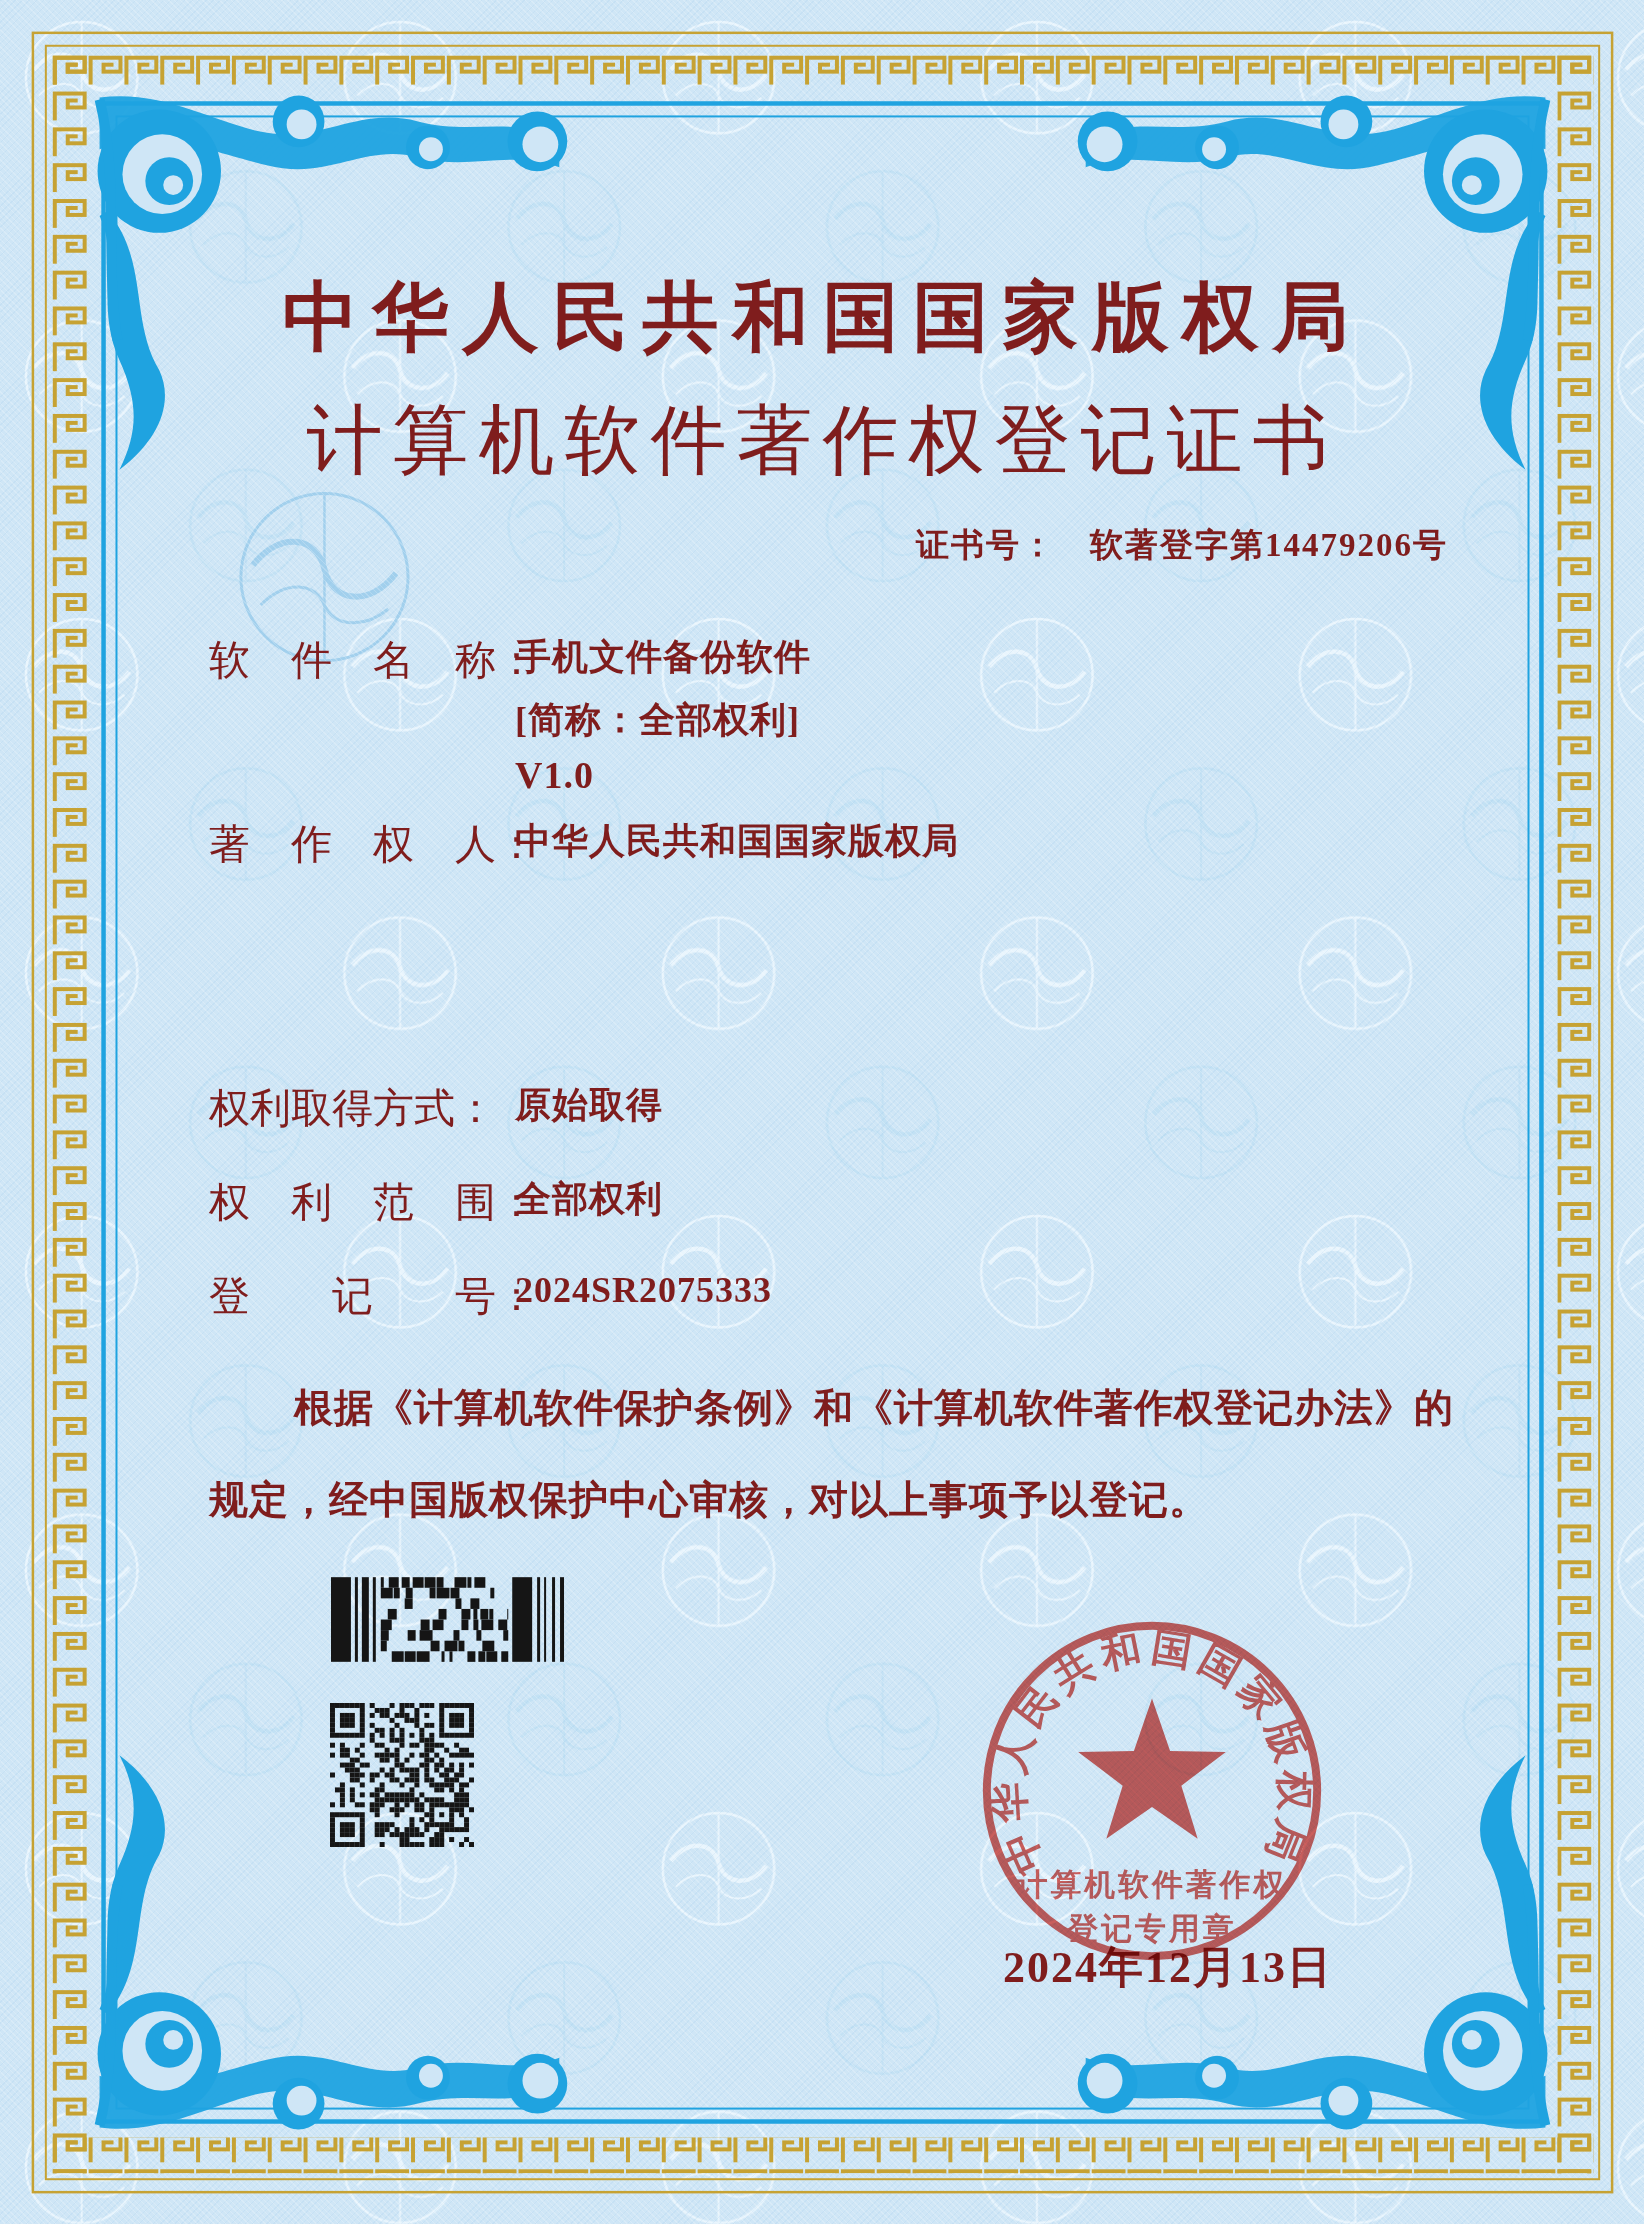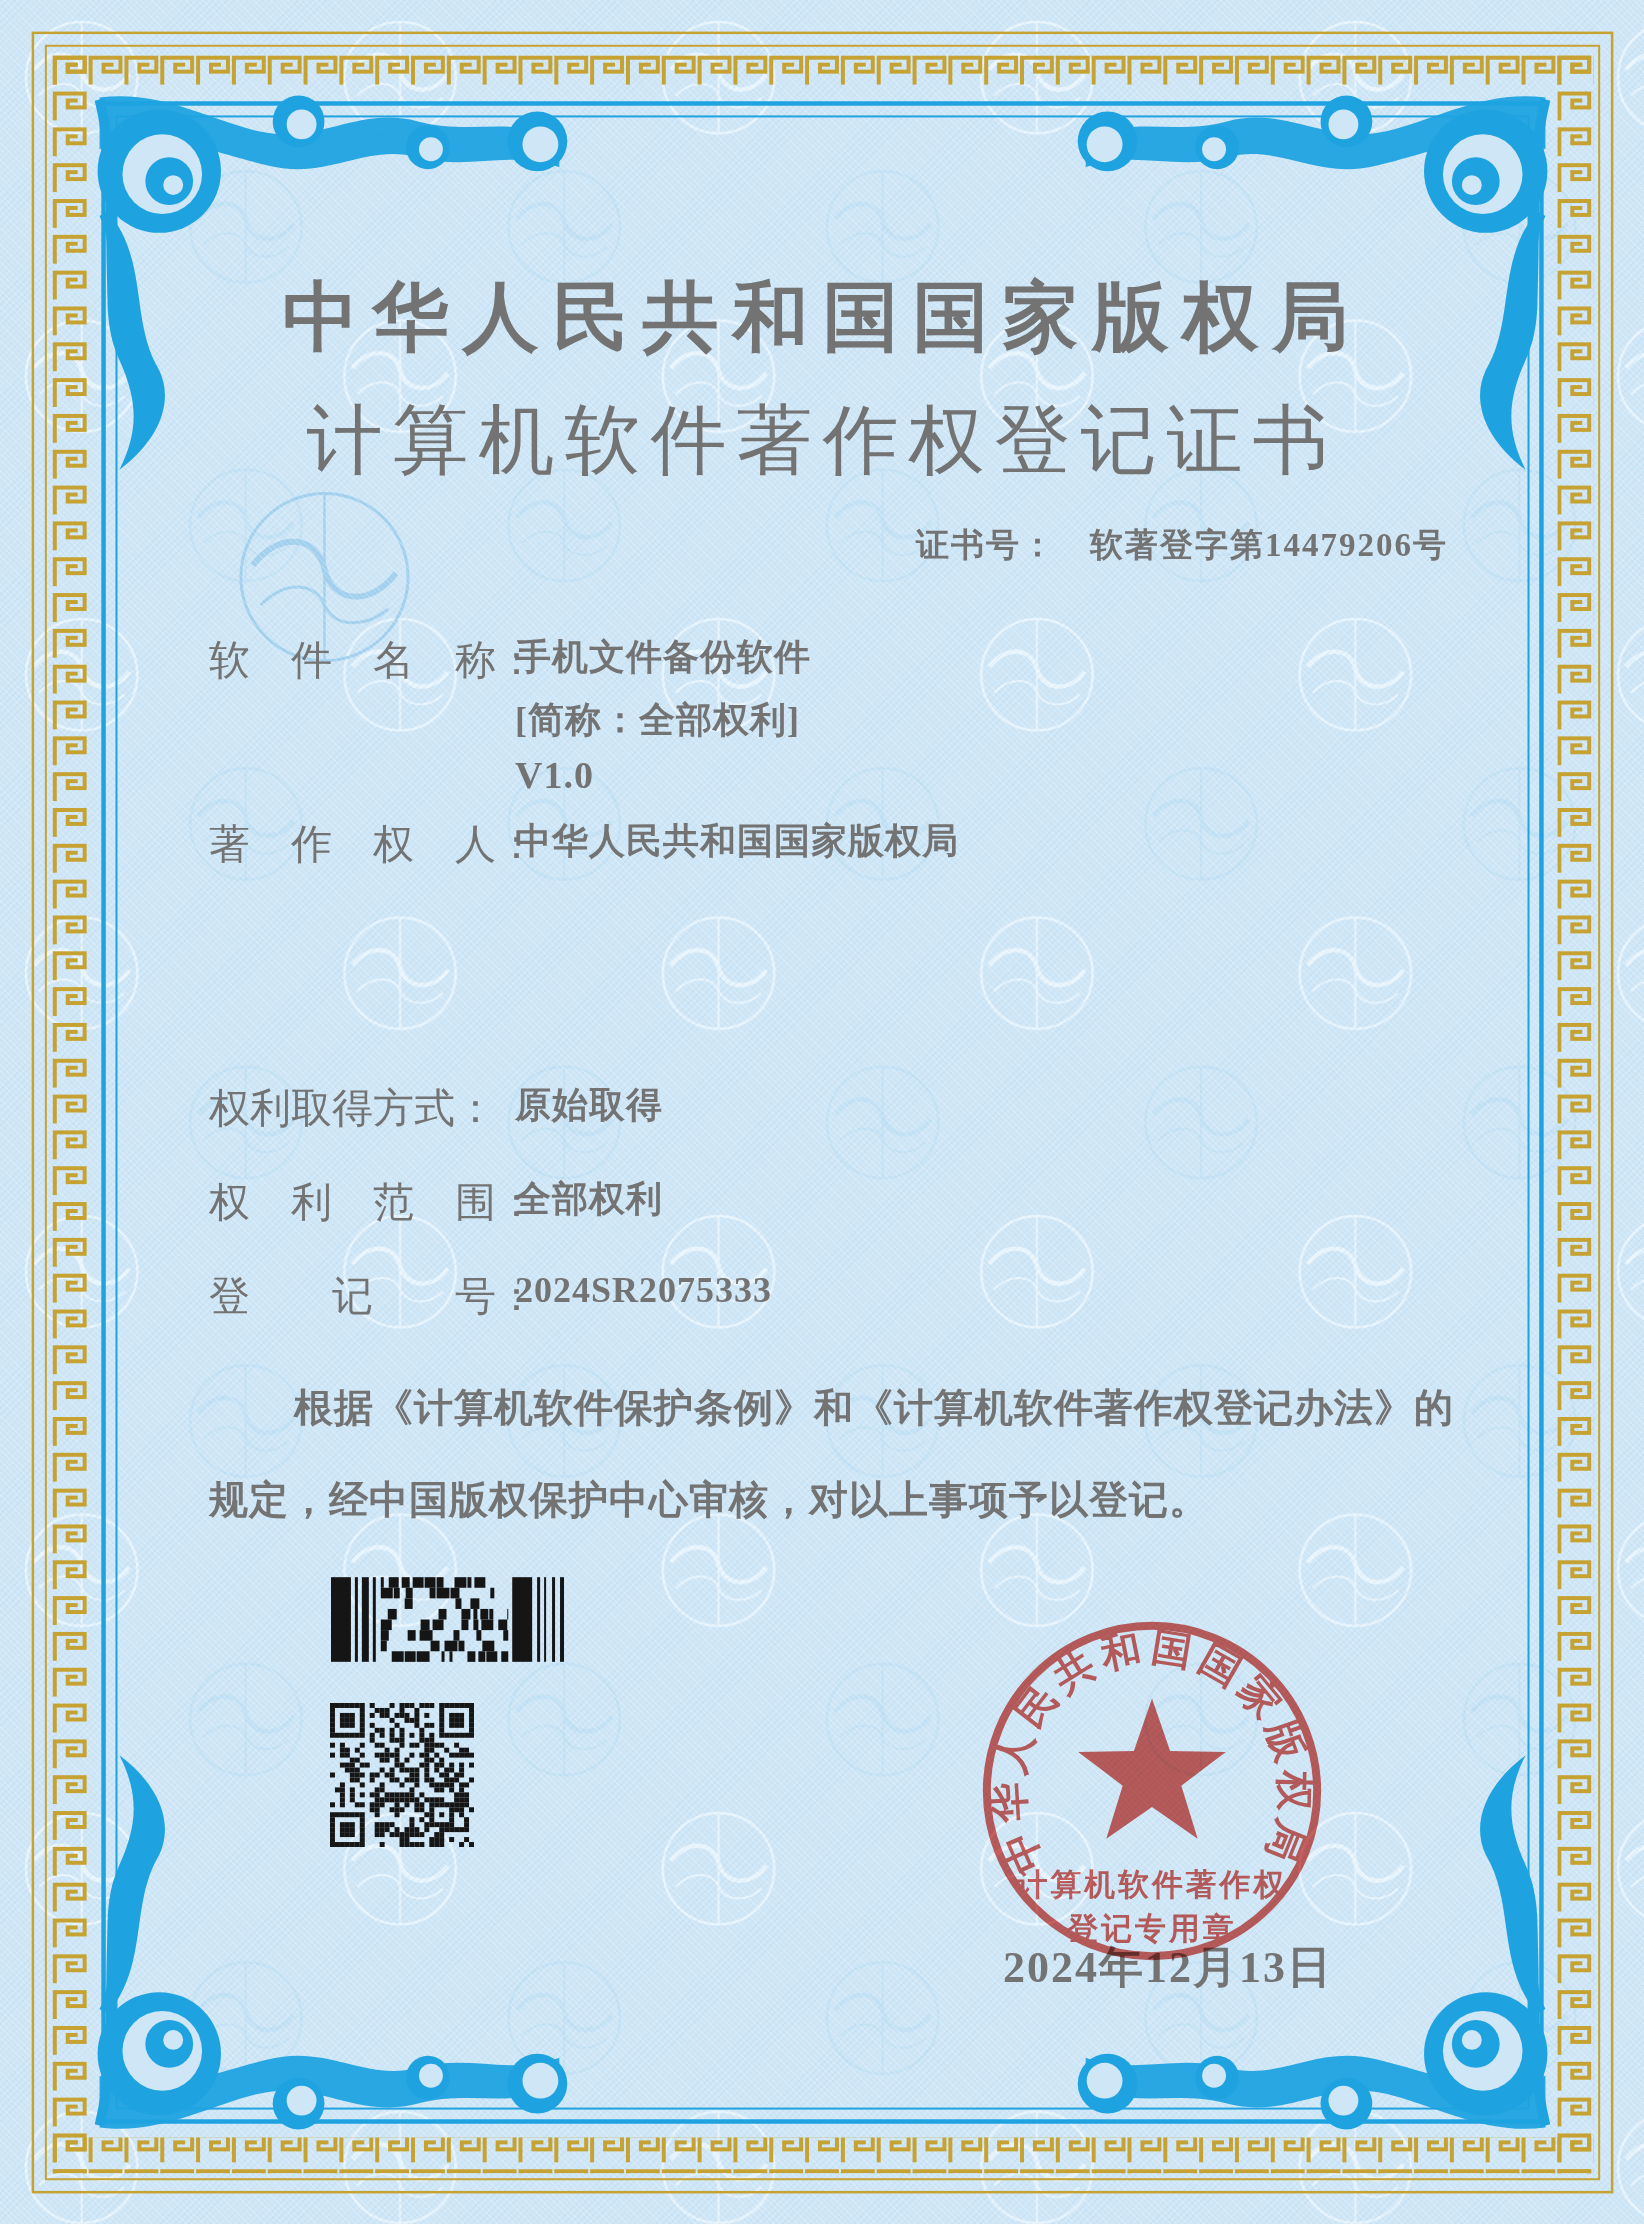--- a/index.html
+++ b/index.html
@@ -1,17 +1,17 @@
 <!DOCTYPE html>
 <html><head>
 <meta charset="utf-8">
 <style>
   html,body{margin:0;padding:0;background:#cfe6f6;}
   .page{position:relative;width:1645px;height:2225px;background:#cfe6f6;overflow:hidden;
-        font-family:"Liberation Serif","DejaVu Serif",serif;color:#737373;}
+        font-family:"Liberation Serif","DejaVu Serif",serif;color:#7f1d1d;}
   .page::after{content:"";position:absolute;inset:0;z-index:1;pointer-events:none;
         background:
           repeating-linear-gradient(45deg, rgba(255,255,255,.20) 0 1px, rgba(255,255,255,0) 1px 4px),
           repeating-linear-gradient(-45deg, rgba(140,190,230,.14) 0 1px, rgba(255,255,255,0) 1px 5px);}
   svg.bg{position:absolute;inset:0;z-index:0;}
   svg.frame{position:absolute;inset:0;z-index:2;}
   .txt{position:absolute;z-index:3;white-space:nowrap;}
   .title1{left:0;right:0;top:267px;text-align:center;font-size:76px;font-weight:bold;letter-spacing:14px;}
   .title2{left:0;right:0;top:390px;text-align:center;font-size:76px;font-weight:normal;letter-spacing:10px;}
   .certno{left:0;top:523px;width:1448px;text-align:right;font-size:33px;font-weight:bold;letter-spacing:2px;font-family:Liberation Serif, serif;}

